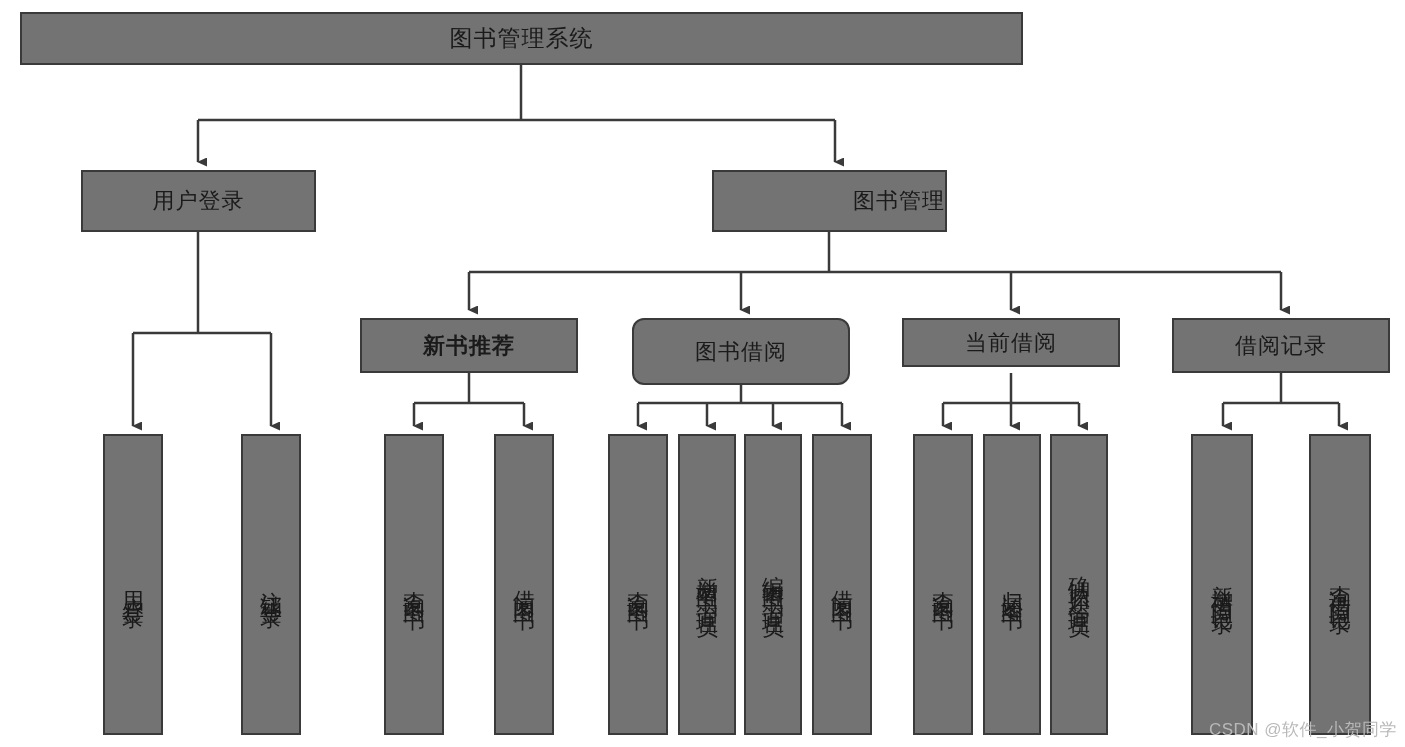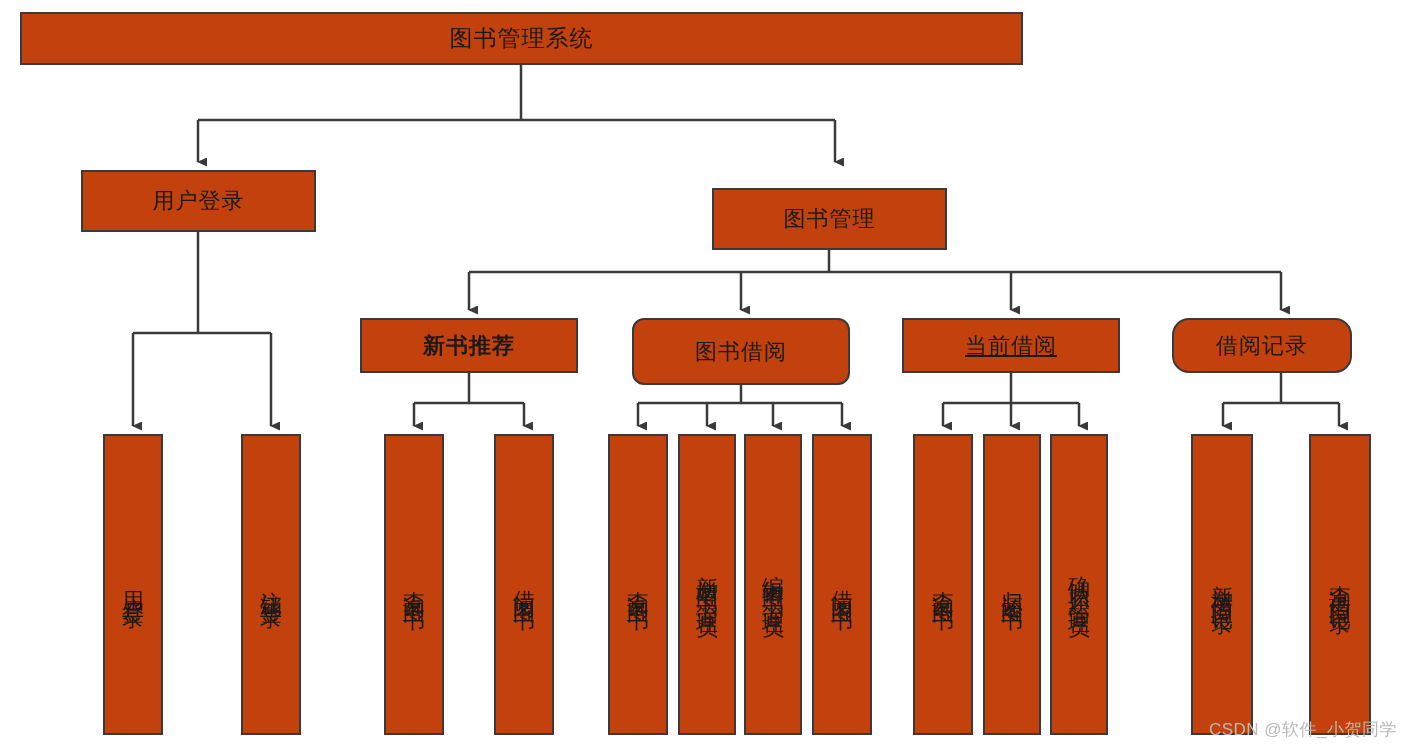--- a/index.html
+++ b/index.html
@@ -23,21 +23,21 @@
     left: 0;
     top: 0;
     width: 1405px;
     height: 747px;
     pointer-events: none;
   }
   .node {
     position: absolute;
     box-sizing: border-box;
     border: 2px solid #3a3a3a;
-    background: #c2410c;
+    background: #737373;
     display: flex;
     align-items: center;
     justify-content: center;
     color: #1a1a1a;
   }
   .node.horiz {
     font-size: 22px;
     letter-spacing: 1px;
   }
   .node.root {
@@ -127,34 +127,34 @@
     </g>
   </svg>
 
   <div class="node root horiz" style="left:20px; top:12px; width:1003px; height:53px;">
     <span class="htext">图书管理系统</span>
   </div>
 
   <div class="node horiz" style="left:81px; top:170px; width:235px; height:62px;">
     <span class="htext">用户登录</span>
   </div>
-  <div class="node horiz" style="left:712px; top:188px; width:235px; height:62px;">
+  <div class="node horiz" style="left:712px; top:170px; width:235px; height:62px;justify-content:flex-end;">
     <span class="htext">图书管理</span>
   </div>
 
   <div class="node horiz" style="left:360px; top:318px; width:218px; height:55px;font-weight:bold;">
     <span class="htext">新书推荐</span>
   </div>
   <div class="node horiz" style="left:632px; top:318px; width:218px; height:67px;border-radius:12px;">
     <span class="htext">图书借阅</span>
   </div>
-  <div class="node horiz" style="left:902px; top:318px; width:218px; height:55px;text-decoration:underline;">
+  <div class="node horiz" style="left:902px; top:318px; width:218px; height:49px;">
     <span class="htext">当前借阅</span>
   </div>
-  <div class="node horiz" style="left:1172px; top:318px; width:180px; height:55px;border-radius:17px;">
+  <div class="node horiz" style="left:1172px; top:318px; width:218px; height:55px;">
     <span class="htext">借阅记录</span>
   </div>
 
   <div class="node leaf" style="left:103px; top:434px; width:60px; height:301px;">
     <span class="vtext">用户登录</span>
   </div>
   <div class="node leaf" style="left:241px; top:434px; width:60px; height:301px;">
     <span class="vtext">注销登录</span>
   </div>
 

